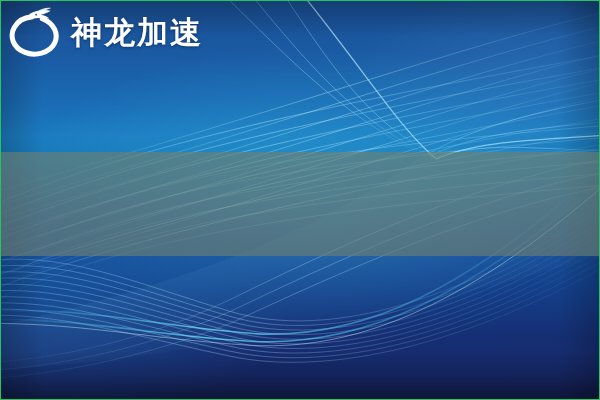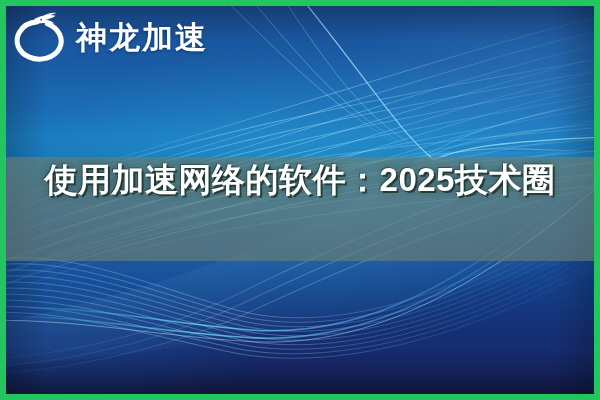--- a/index.html
+++ b/index.html
@@ -7,21 +7,21 @@
     padding: 0;
     background: #000;
   }
   #banner {
     position: relative;
     width: 600px;
     height: 400px;
     overflow: hidden;
     font-family: "Liberation Sans", "DejaVu Sans", sans-serif;
     box-sizing: border-box;
-    border: 6px solid #22c55e;
+    border: 1px solid #22c55e;
   }
 
   
   .bg-layer {
     position: absolute;
     inset: 0;
     width: 100%;
     height: 100%;
   }
   #bg-base {
@@ -254,16 +254,15 @@
                C 41,24 40,21 40,18 Z" fill="#ffffff"></path>
 
       <path d="M55,13 C 62,8 70,6 79,7 C 72,10 65,12 58,15 Z" fill="#ffffff" opacity="0.9"></path>
 
       <circle cx="52" cy="19" r="1.6" fill="#1b4f95"></circle>
     </svg>
     <div id="logo-text">神龙加速</div>
   </div>
 
   <div id="headline">
-    <span class="line">使用加速网络的软件：2025技术圈</span>
   </div>
 
 </div>
 
 </body></html>

